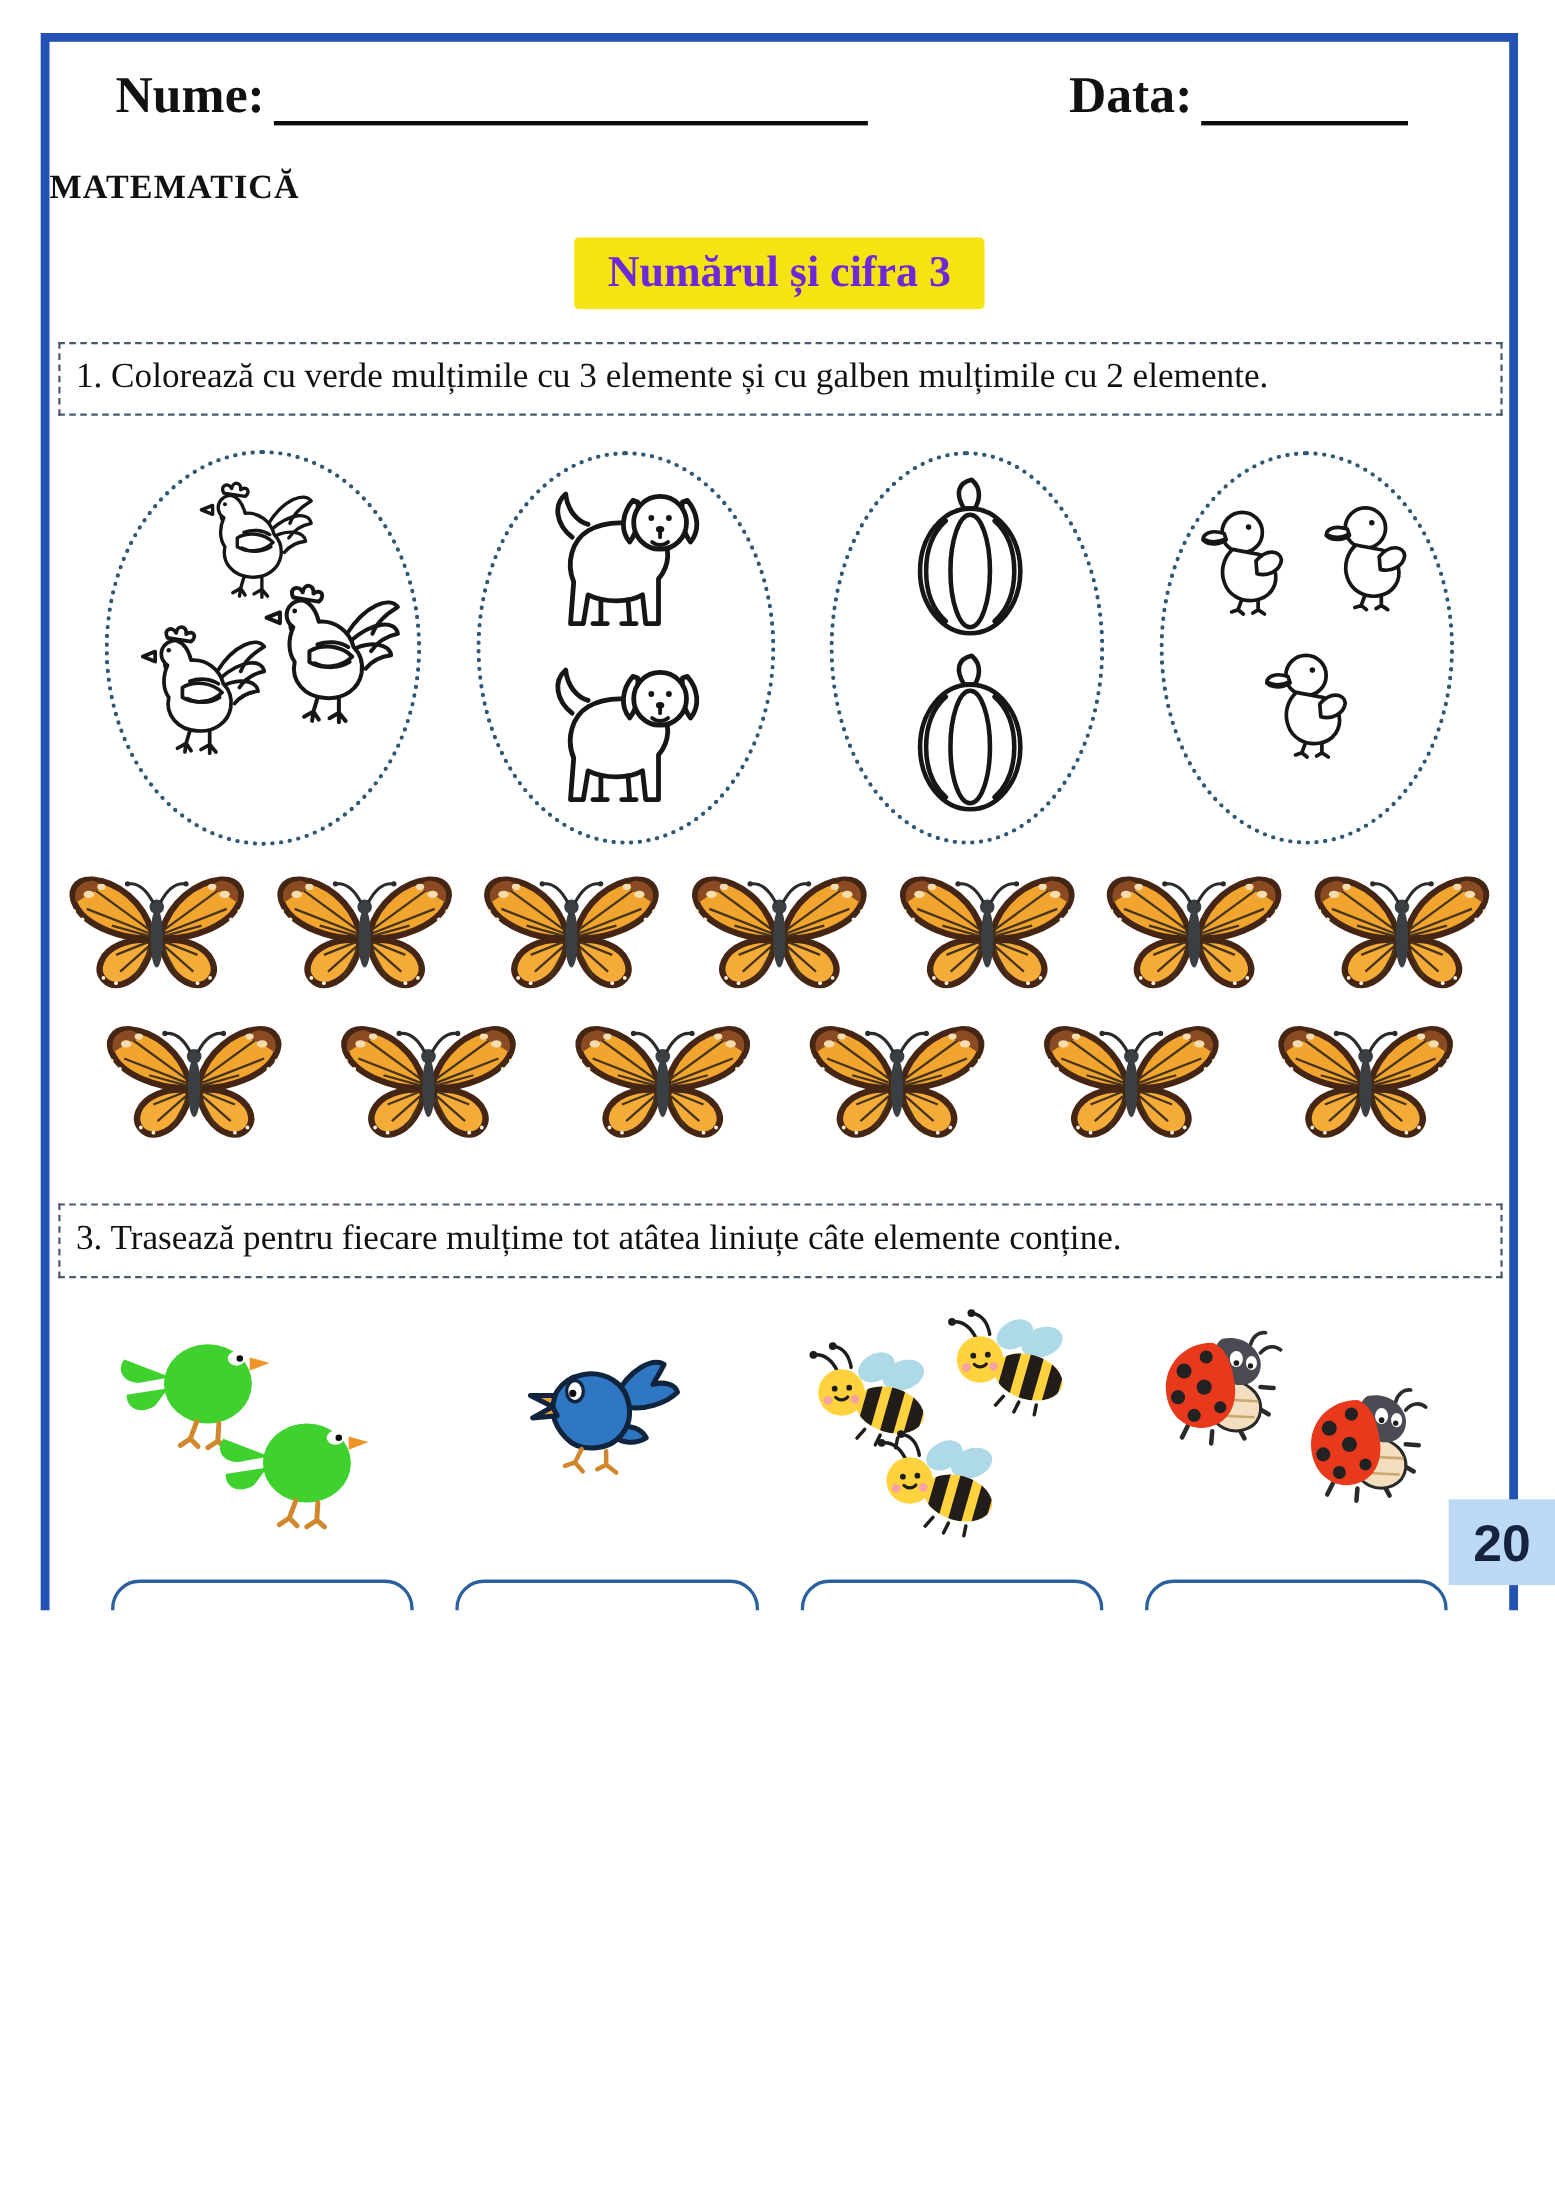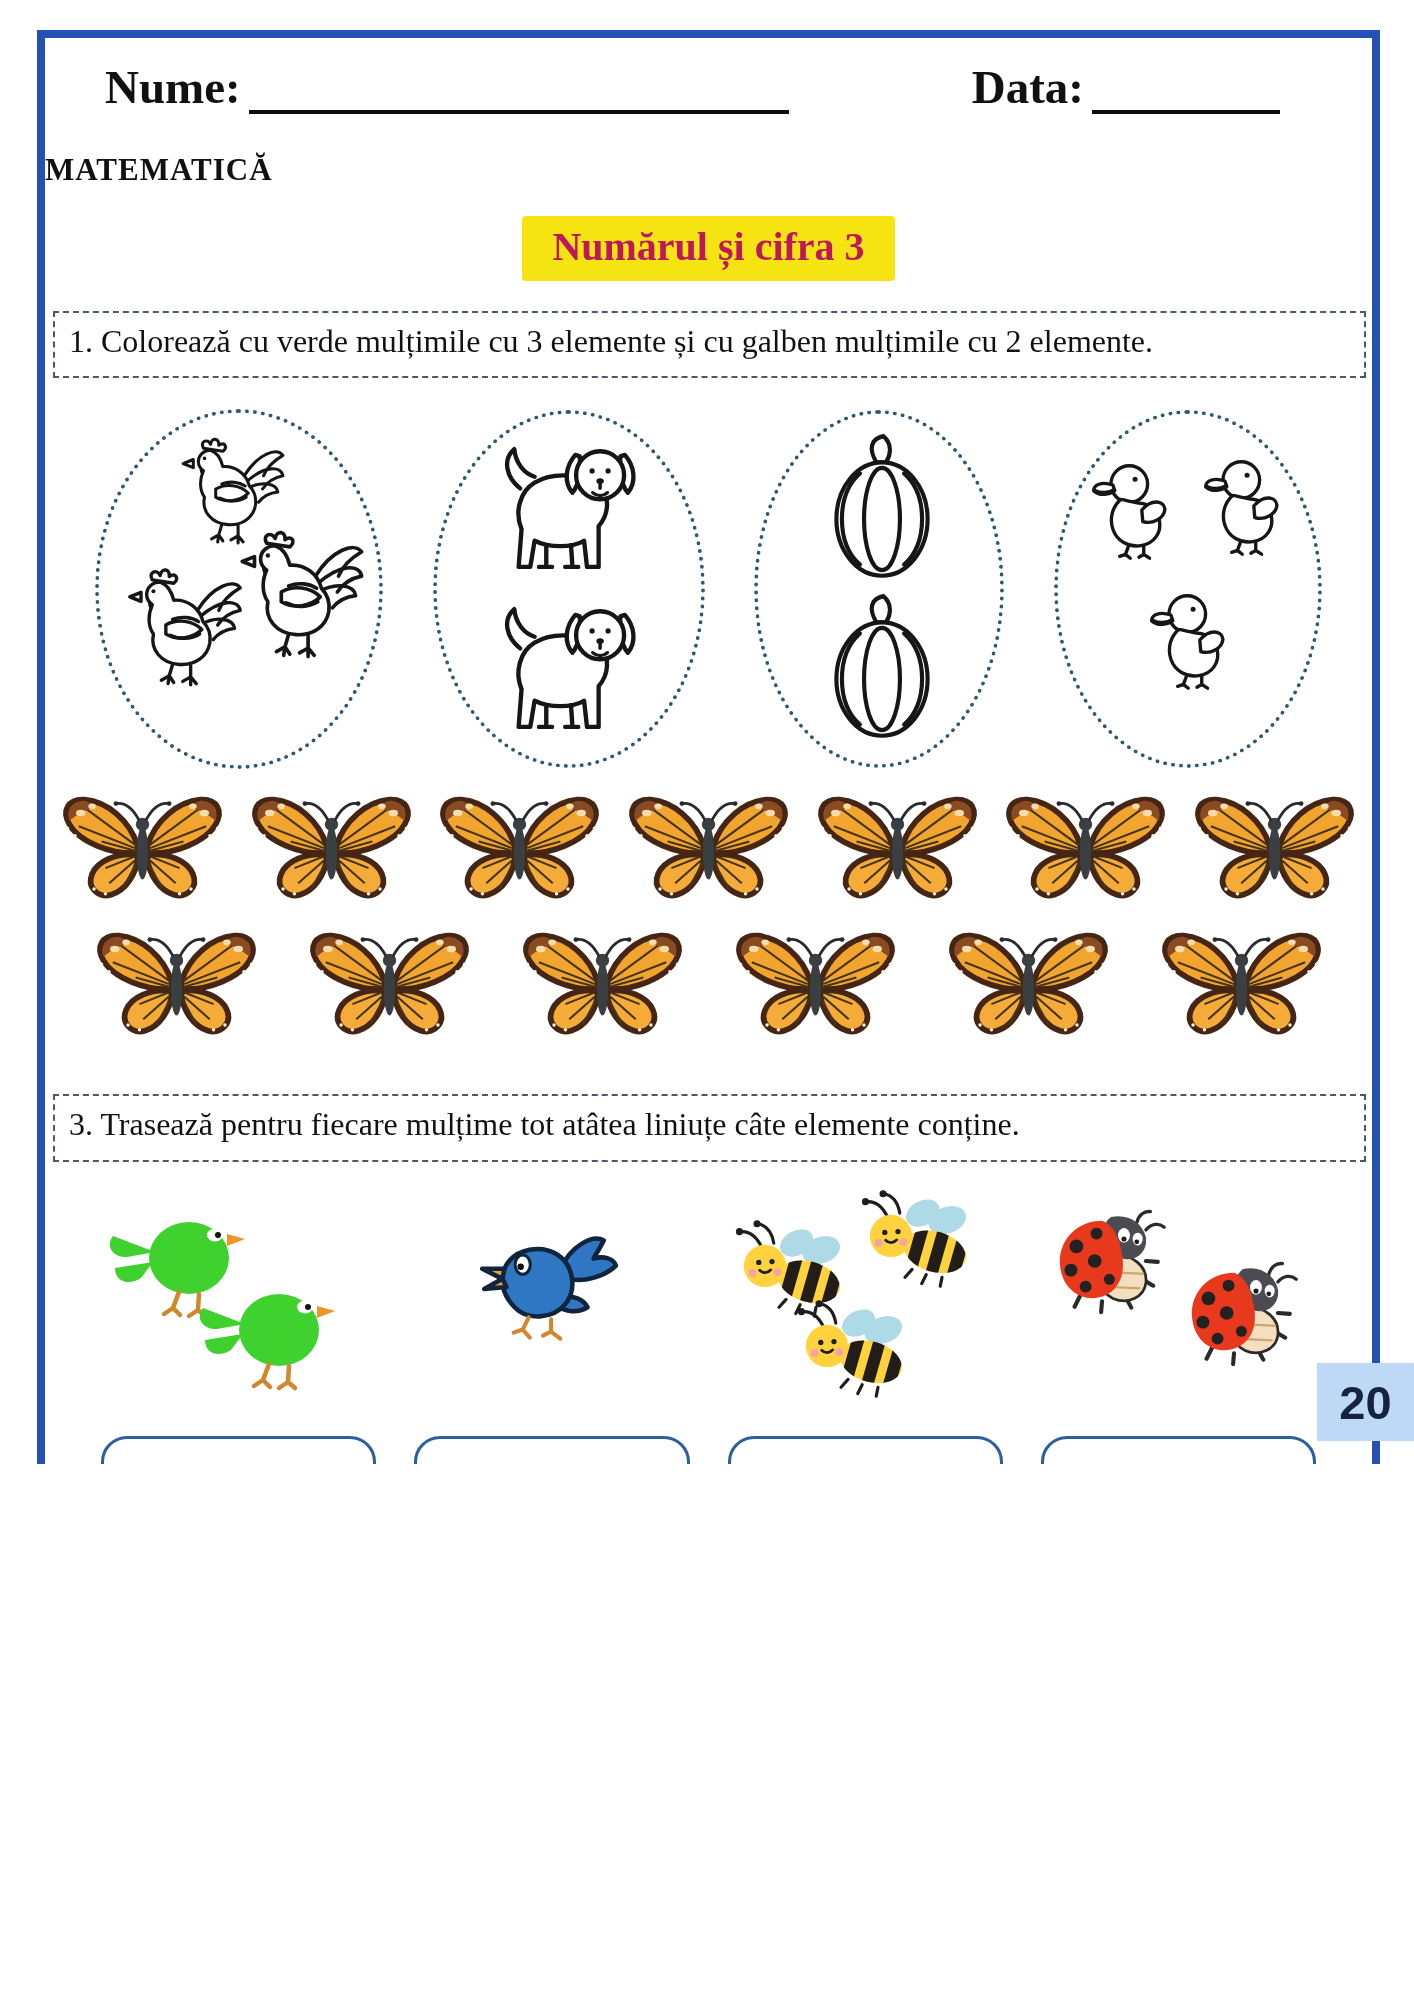--- a/index.html
+++ b/index.html
@@ -17,21 +17,21 @@
   .header-row{display:flex;align-items:flex-end;margin:22px 92px 0 60px;
               font-size:47px;font-weight:700;}
   .write-line{border-bottom:4px solid #0d0d0d;height:42px;}
   .name-line{width:540px;margin-left:8px;}
   .date-line{width:188px;margin-left:8px;}
   .header-fill{flex:1;}
 
   .title{margin-top:56px;text-align:center;font-size:60px;font-weight:700;letter-spacing:1px;}
   .subtitle{margin-top:38px;text-align:left;font-size:31px;font-weight:700;letter-spacing:1px;}
   .badge-wrap{margin-top:28px;text-align:center;}
-  .topic-badge{display:inline-block;background:var(--badge-yellow);color:#be185d;
+  .topic-badge{display:inline-block;background:var(--badge-yellow);color:#6d28d9;
                font-size:40px;font-weight:700;padding:7px 30px 11px;border-radius:4px;}
 
   .task-box{margin:30px 6px 0 8px;border:2px dashed var(--dash-border);
             padding:6px 14px 12px 14px;font-size:32px;font-weight:400;
             line-height:1.42;text-align:justify;}
   .task-box.single{text-align:left;}
 
   
   .sets-row{display:flex;justify-content:space-evenly;align-items:center;margin-top:30px;height:362px;}
   .oval{position:relative;border:4px dotted var(--oval-dot);border-radius:50%;box-sizing:border-box;}

